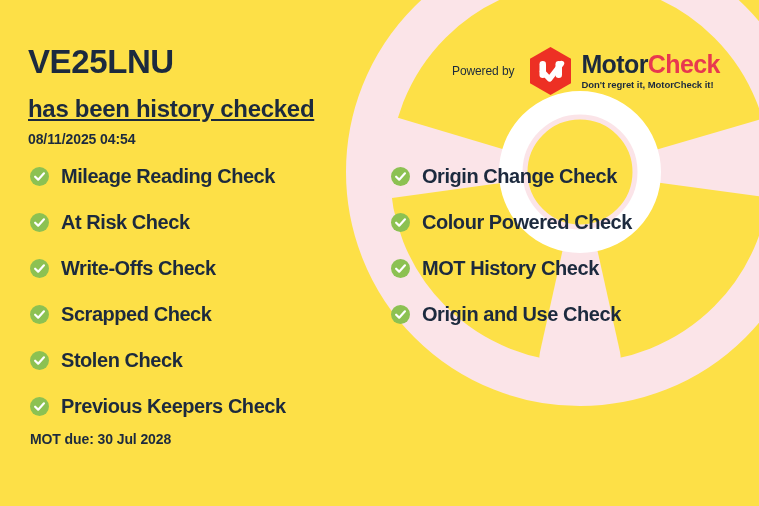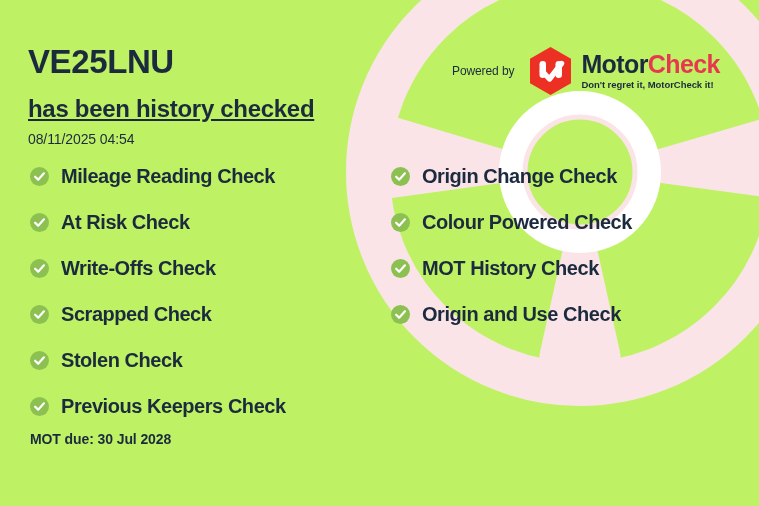--- a/index.html
+++ b/index.html
@@ -9,21 +9,21 @@
     height: 506px;
     background: #ffffff;
     font-family: "Liberation Sans", sans-serif;
     overflow: hidden;
   }
 
   .canvas {
     position: relative;
     width: 759px;
     height: 506px;
-    background: #bef264;
+    background: #fde047;
     overflow: hidden;
   }
 
   
   .watermark {
     position: absolute;
     left: 0;
     top: 0;
     width: 759px;
     height: 506px;
@@ -52,21 +52,21 @@
     font-weight: bold;
     color: #1c2a3e;
     letter-spacing: -0.3px;
     line-height: 1.2;
     margin-top: 14px;
     text-decoration: underline;
   }
 
   .timestamp {
     font-size: 14px;
-    font-weight: normal;
+    font-weight: bold;
     color: #1c2a3e;
     margin-top: 7px;
     letter-spacing: -0.1px;
   }
 
   
   .powered-block {
     position: absolute;
     left: 452px;
     top: 46px;

